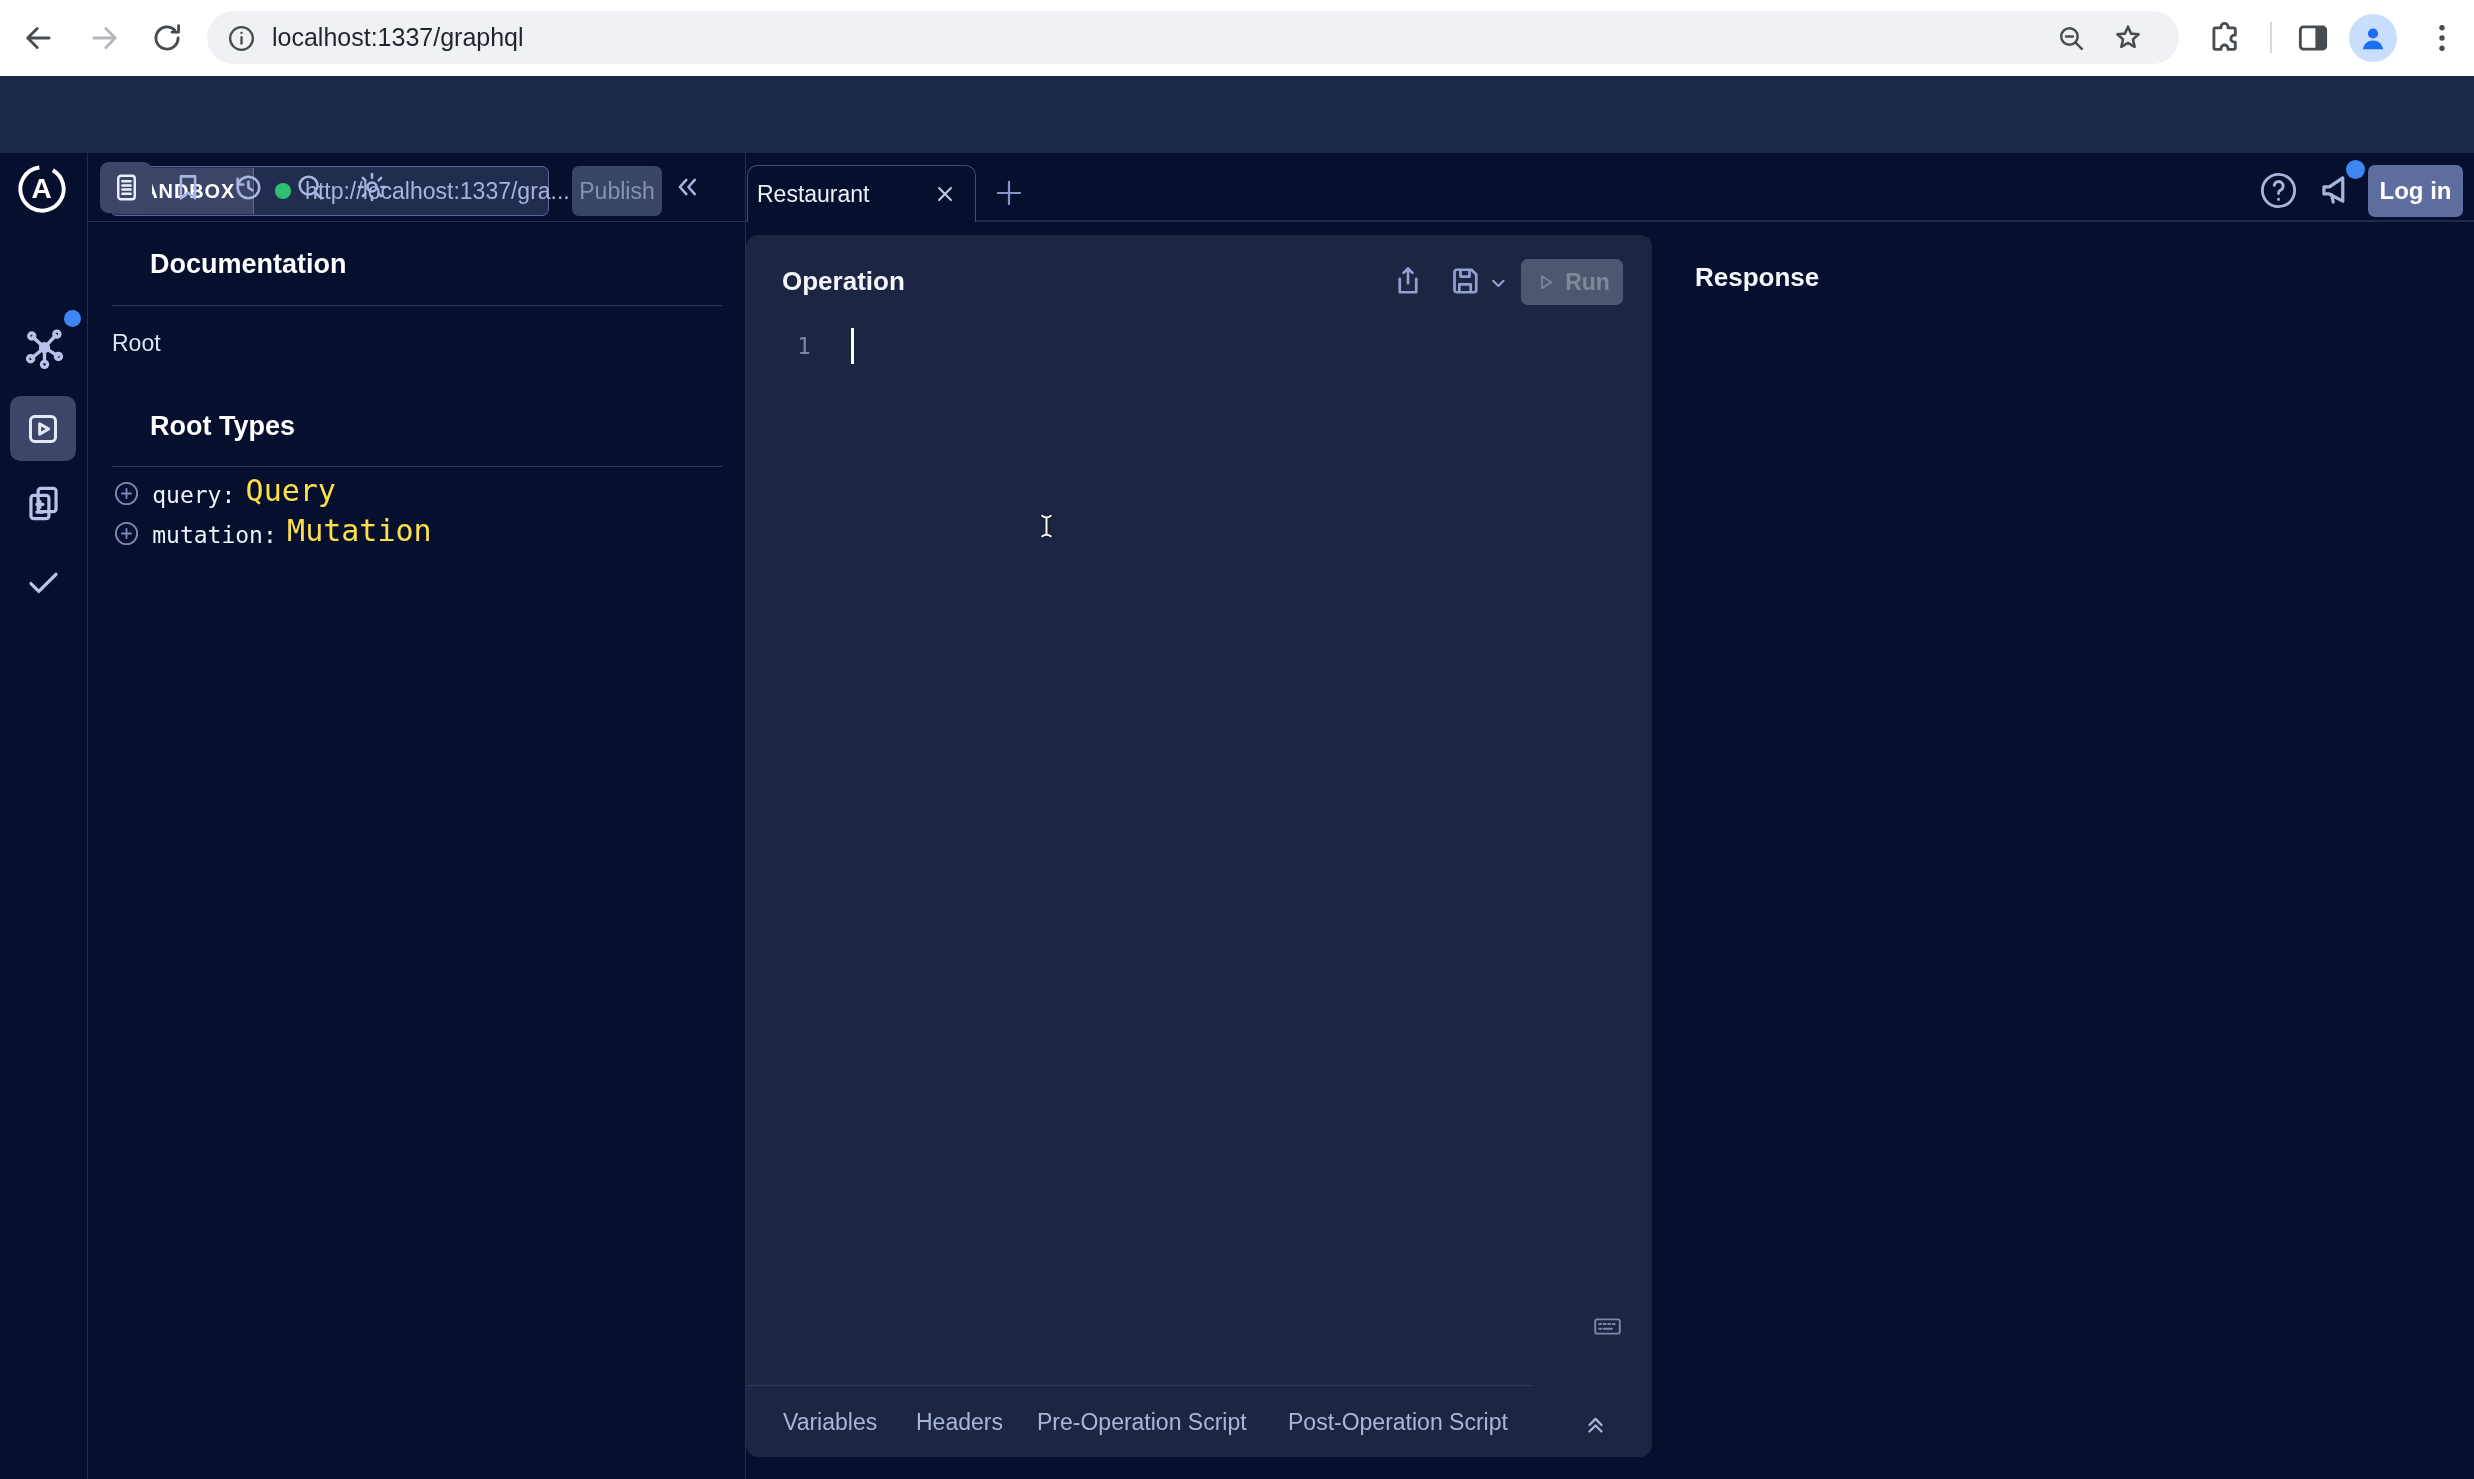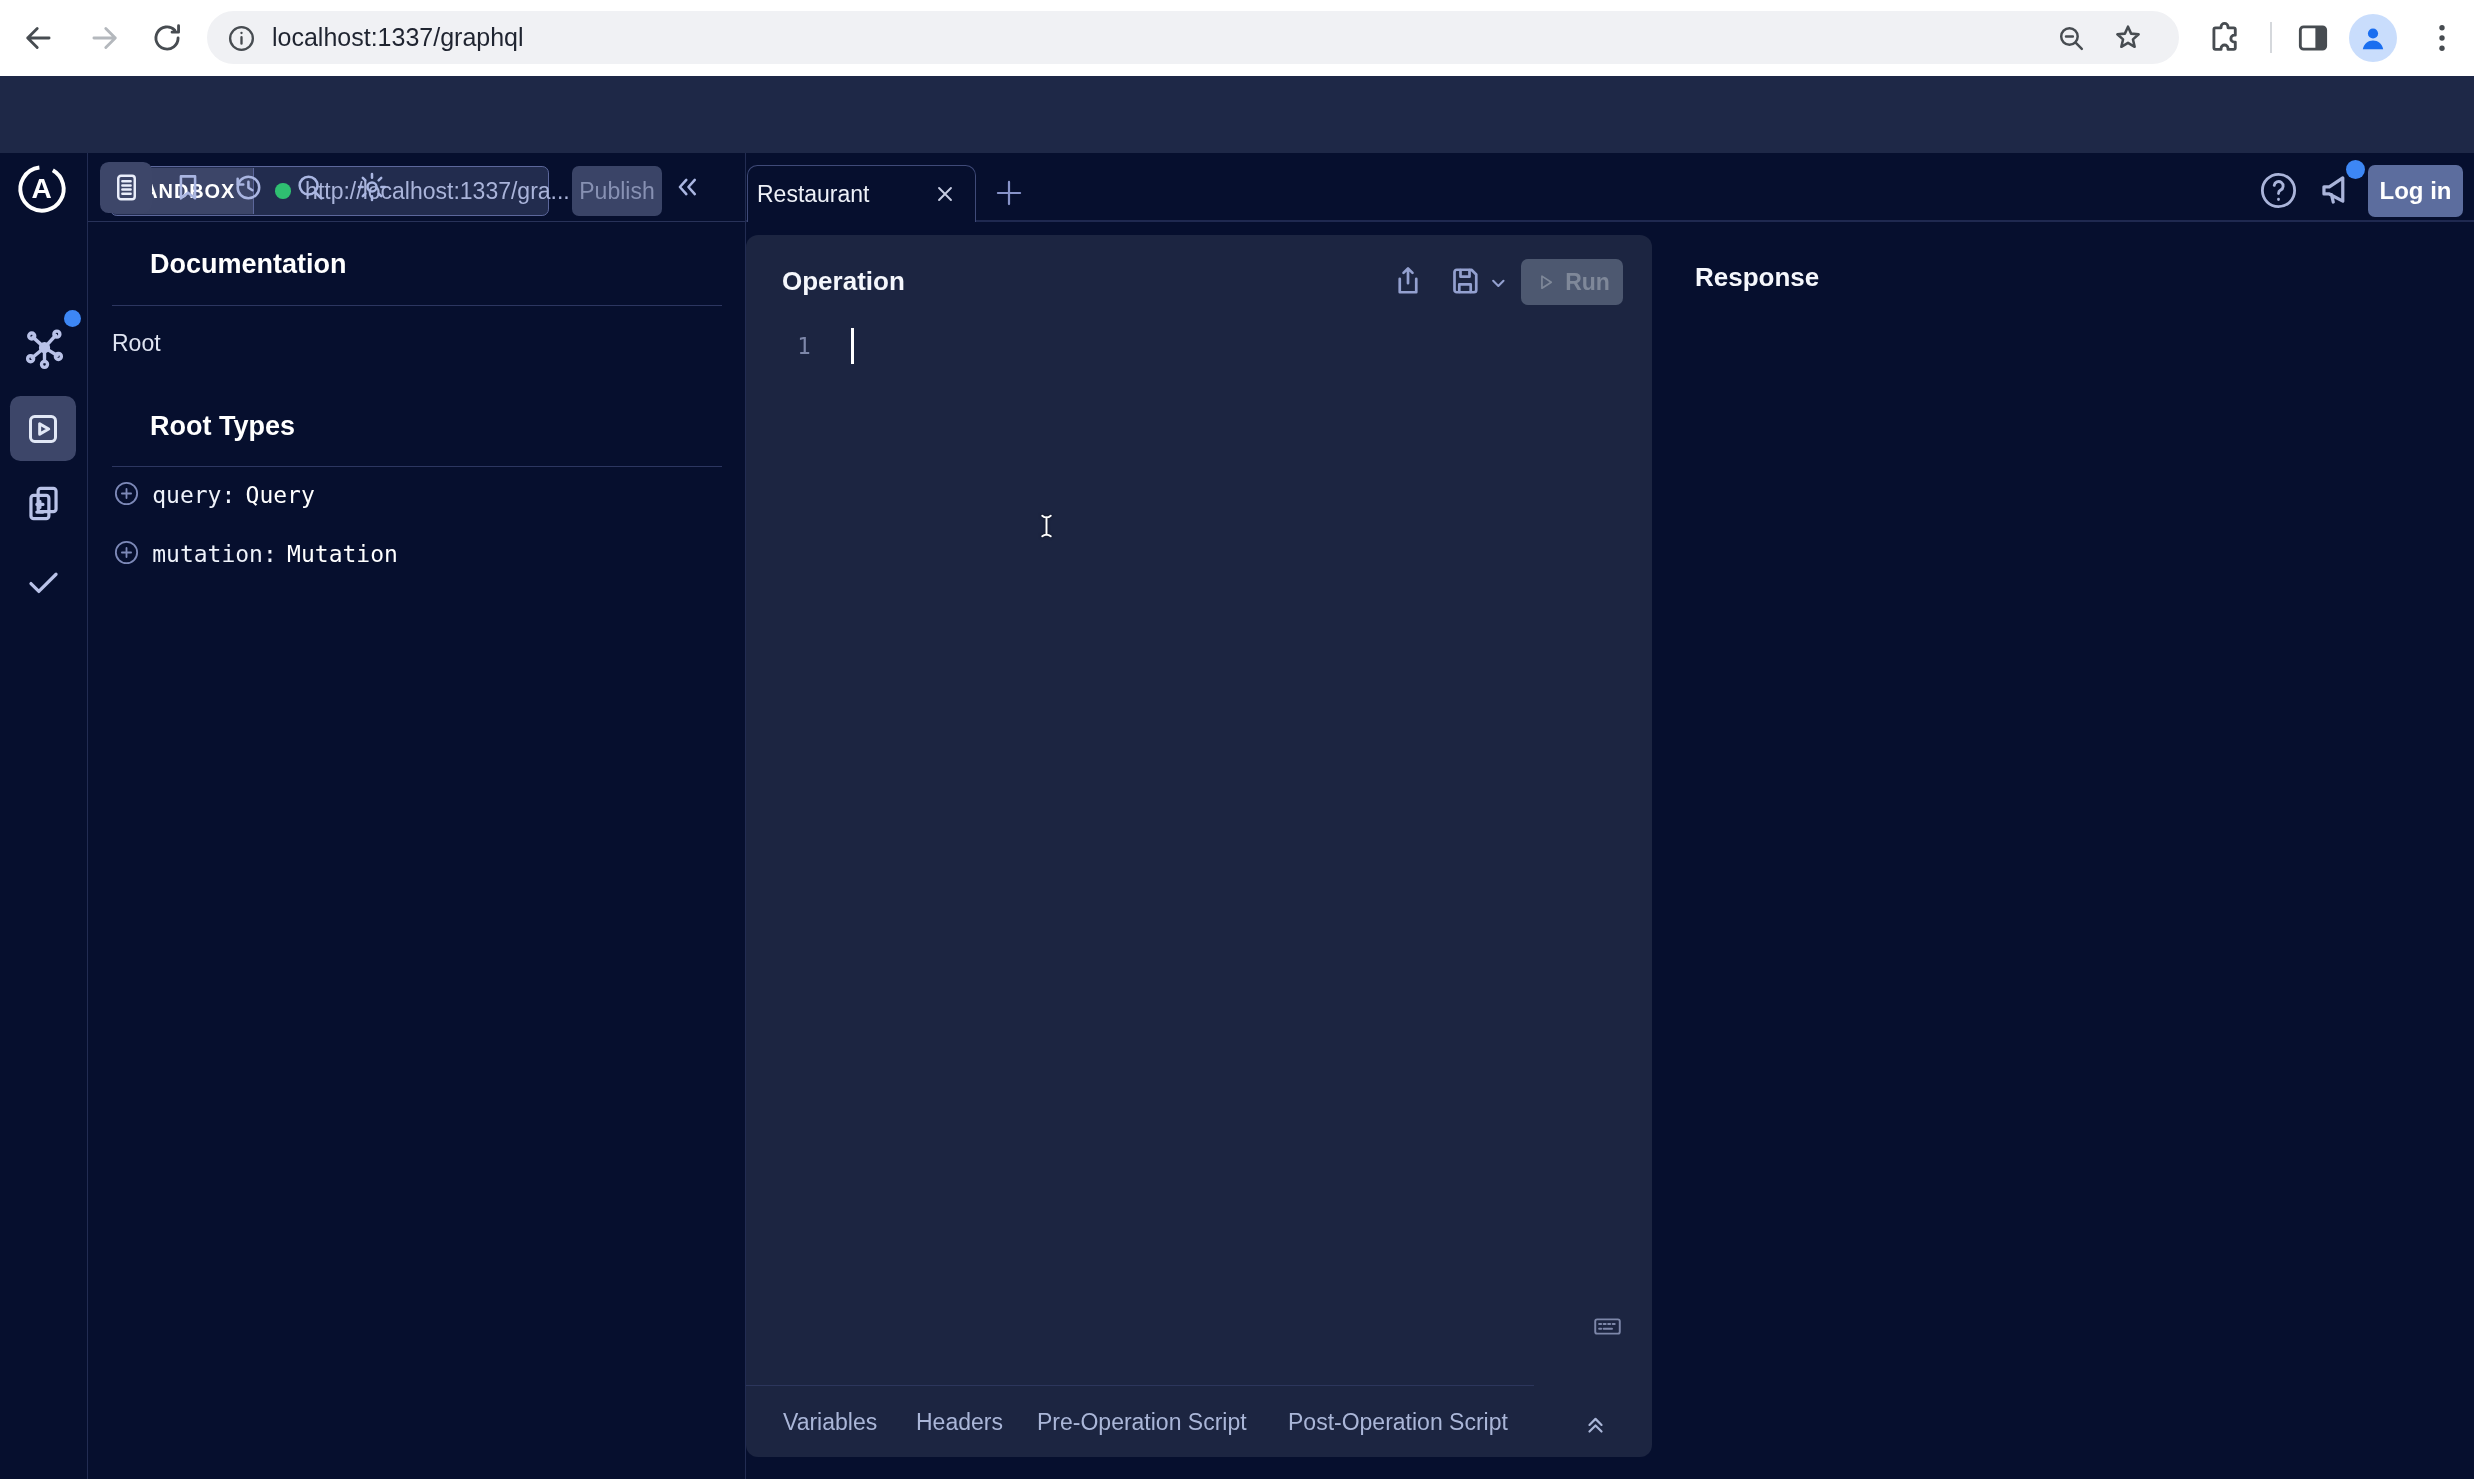--- a/index.html
+++ b/index.html
@@ -41,21 +41,21 @@
   .docs-toolbar { left:0; top:0; width:100%; height:69px; border-bottom:0.9px solid #283259; }
   .tool-sel { left:12px; top:8.6px; width:52px; height:51px; background:#3d4669; border-radius:8.6px; color:#eaeefb; display:flex; align-items:center; justify-content:center; cursor:pointer; }
   .tool-icon { top:17px; width:34px; height:34px; color:#aab6e2; cursor:pointer; }
   .docs-h { left:24px; font-size:27px; font-weight:bold; color:#ffffff;margin-left:38px; }
   .docs-div { left:24px; width:610px; height:0.9px; background:#2c3660; }
   .docs-root { left:24px; font-size:23px; color:#dfe4f2; cursor:pointer; }
   .type-row { left:24px; height:38px; display:flex; align-items:flex-end; cursor:pointer; }
   .plus-ic { width:29px; height:29px; color:#7d89b8; flex:0 0 auto; }
   .mono { font-family:"DejaVu Sans Mono", monospace; }
   .type-field { margin-left:11.2px; font-size:23px; color:#eef2fa; }
-  .type-name { margin-left:10.3px; font-size:23px; color:#ffffff; }
+  .type-name { margin-left:10.3px; font-size:30px; color:#fde047; }
 
   
   .tabline { left:746px; top:220px; width:1729px; height:1.7px; background:#1f2950; }
   .tab { left:747px; top:165px; width:229px; height:57px; background:#060f2e; border:1.7px solid #3f4a78; border-bottom:none; border-radius:10.3px 10.3px 0 0; display:flex; align-items:center; cursor:pointer; z-index:2; }
   .tab-label { margin-left:9px; font-size:23px; color:#eef1f8; }
   .tab-close { margin-left:auto; margin-right:17px; width:26px; height:26px; color:#c7cde2; cursor:pointer; }
   .new-tab { left:990px; top:174px; width:38px; height:38px; color:#8793c9; cursor:pointer; }
 
   
   .op-card { left:746px; top:235px; width:906px; height:1222px; background:#1c2541; border-radius:12px;padding-left:40px; }
@@ -255,21 +255,21 @@
   <div class="abs docs-div" style="top:313px"></div>
 
   <div class="abs type-row" style="top:317px">
     <svg class="ic plus-ic" viewBox="0 0 24 24">
         <circle cx="12" cy="12" r="8.8" stroke-width="1.5"></circle>
         <path d="M12 8.2v7.6M8.2 12h7.6" stroke-width="1.5"></path>
       </svg>
     <span class="mono type-field">query:</span>
     <span class="mono type-name">Query</span>
   </div>
-  <div class="abs type-row" style="top:376px">
+  <div class="abs type-row" style="top:357px">
     <svg class="ic plus-ic" viewBox="0 0 24 24">
         <circle cx="12" cy="12" r="8.8" stroke-width="1.5"></circle>
         <path d="M12 8.2v7.6M8.2 12h7.6" stroke-width="1.5"></path>
       </svg>
     <span class="mono type-field">mutation:</span>
     <span class="mono type-name">Mutation</span>
   </div>
 </div>
 
 <div class="abs tabline"></div>

